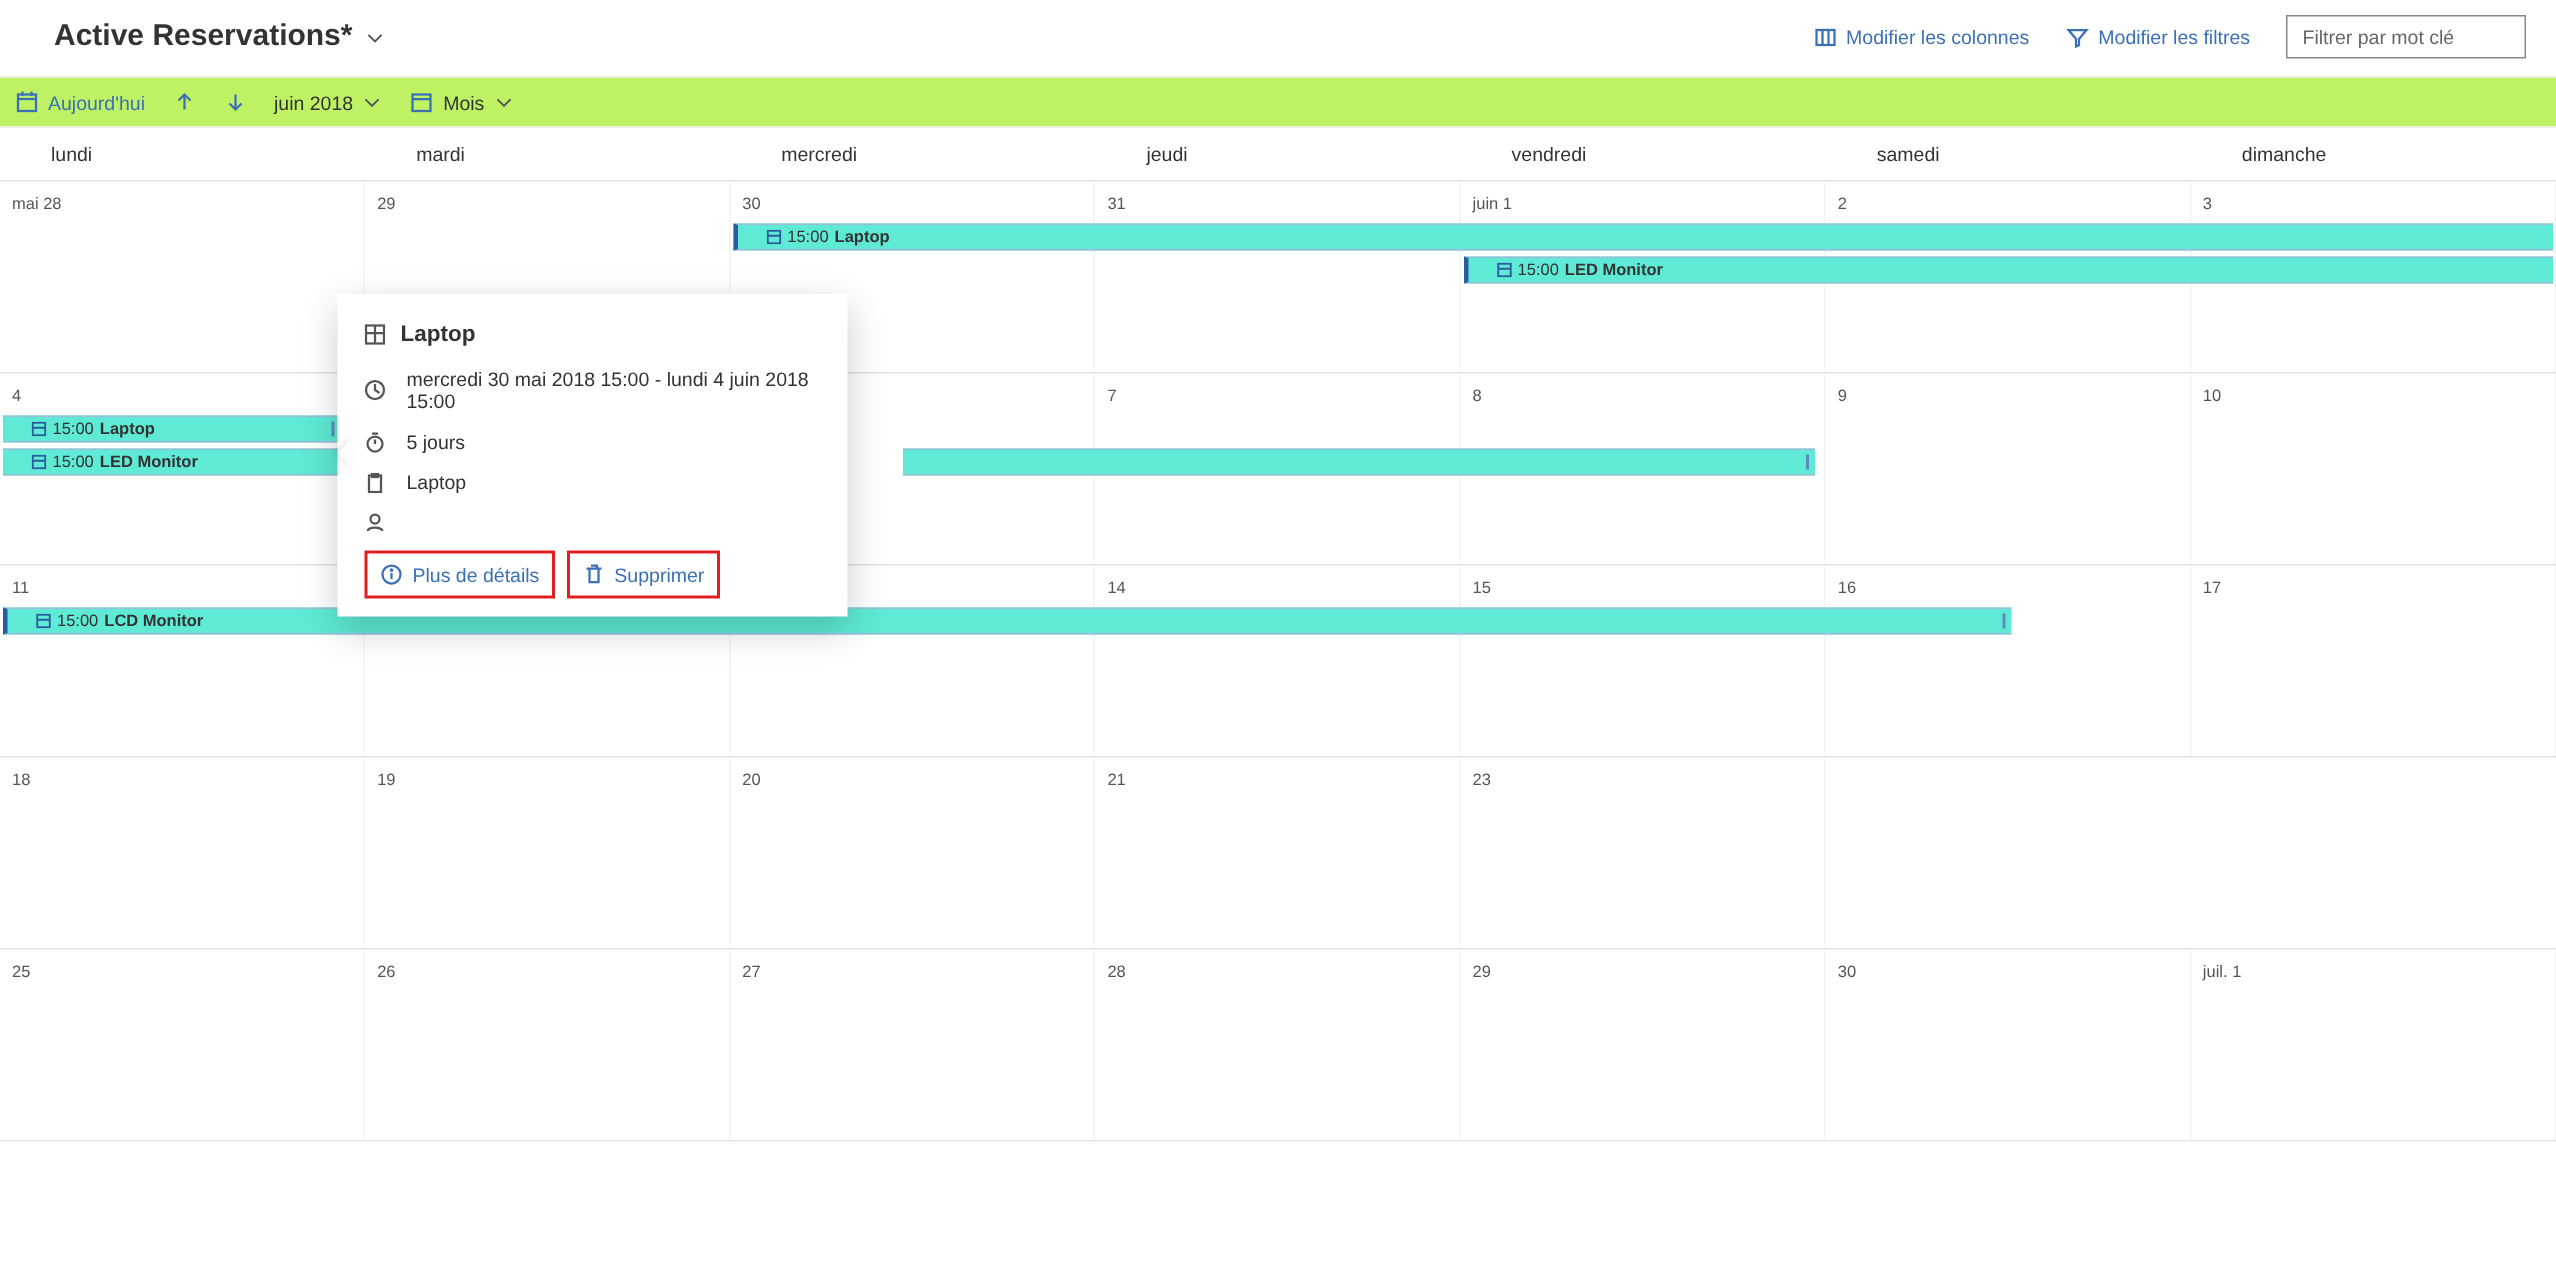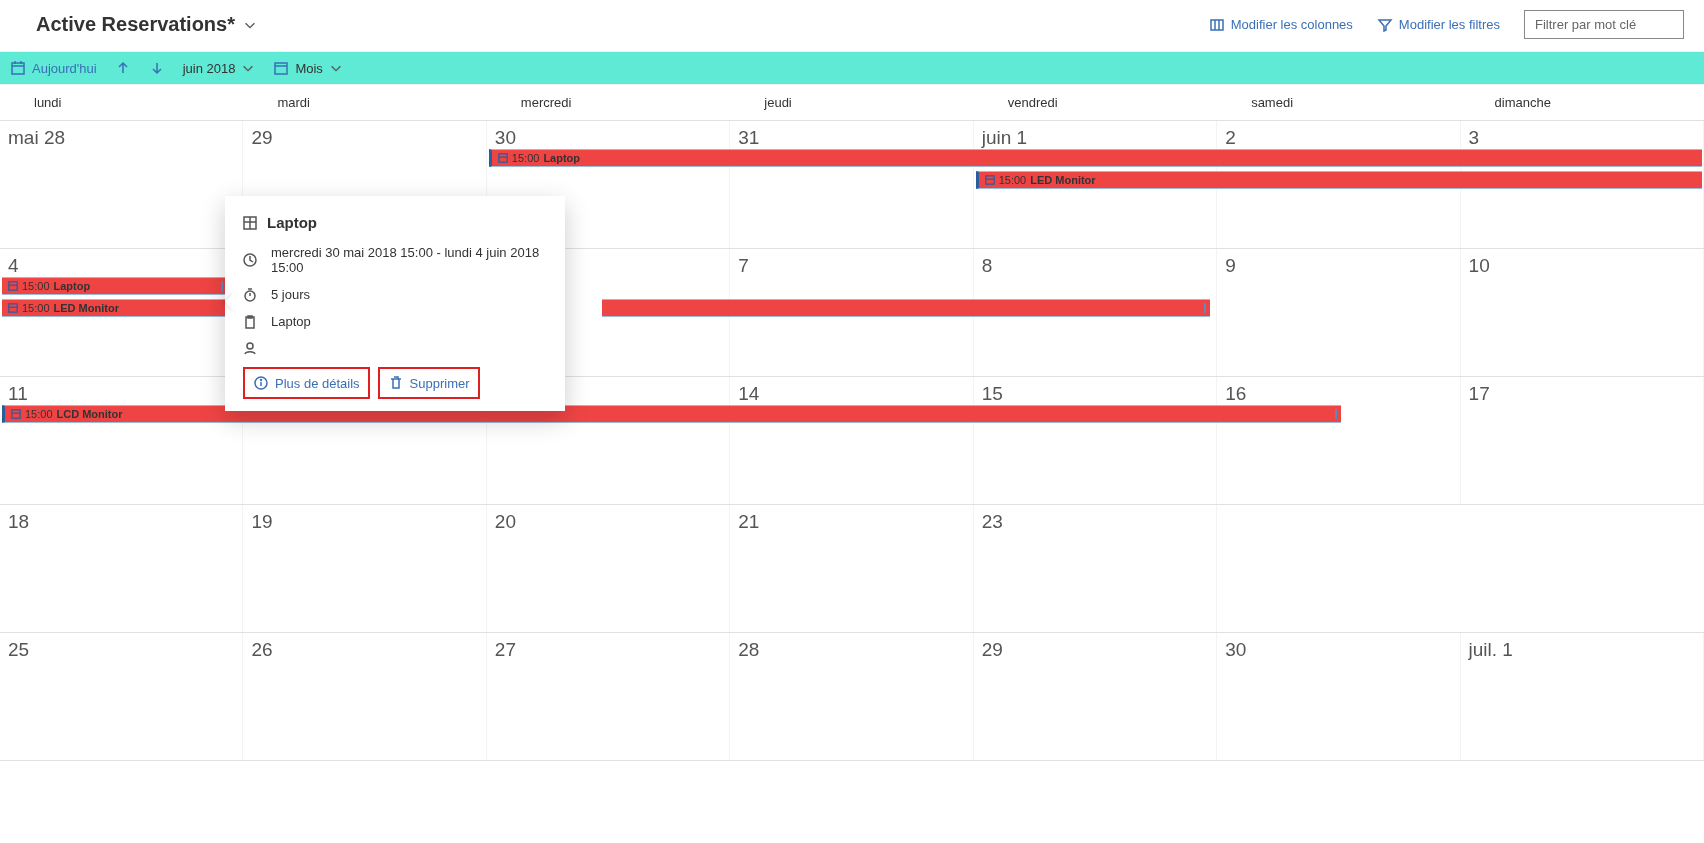--- a/index.html
+++ b/index.html
@@ -4,31 +4,31 @@
 <style>
   * { box-sizing: border-box; margin: 0; padding: 0; }
   body { font-family: "Segoe UI", Arial, sans-serif; font-size: 13px; color: #333; background: #fff; width: 1704px; }
   .header { display: flex; align-items: center; justify-content: space-between; padding: 10px 20px 12px 36px; }
   .title-area { display:flex; align-items:center; gap:8px; }
   .page-title { font-size: 20px; font-weight: 600; color: #333; }
   .header-right { display:flex; align-items:center; gap:24px; }
   .hdr-btn { display:flex; align-items:flex-start; gap:6px; color:#3b6fb6; cursor:pointer; font-size:13px; }
   .filter-input { border:1px solid #888; padding:6px 10px; width:160px; font-size:13px; }
   .filter-input::placeholder { color:#666; }
-  .toolbar { display:flex; align-items:center; gap:18px; padding:8px 10px; background:#5eead4; border-top:1px solid #eee; border-bottom:1px solid #eee; }
+  .toolbar { display:flex; align-items:center; gap:18px; padding:8px 10px; background:#bef264; border-top:1px solid #eee; border-bottom:1px solid #eee; }
   .tb-btn { display:flex; align-items:center; gap:6px; color:#3b6fb6; cursor:pointer; font-size:13px; }
   .tb-text { color:#333; font-size:13px; }
   .icon-svg { width:16px; height:16px; stroke:#3b6fb6; fill:none; stroke-width:1.5; }
   .cal-header { display:grid; grid-template-columns: repeat(7,1fr); border-bottom:1px solid #e1e1e1; }
   .cal-header div { padding:10px 10px; font-size:13px; color:#333;margin-left:24px; }
   .cal-grid { position:relative; }
   .cal-row { display:grid; grid-template-columns:repeat(7,1fr); border-bottom:1px solid #e1e1e1; height:128px; }
   .cal-cell { border-right:1px solid #f3f3f3; padding:6px 8px 0 8px; position:relative; }
-  .cal-date { font-size:19px; color:#555; }
-  .event-bar { position:absolute; height:18px; background:#ef4444; border:1px solid #9bbdd9; border-left:none; border-right:none; font-size:11px; display:flex; align-items:center; padding-left:6px; gap:4px; color:#333; overflow:hidden; white-space:nowrap; }
+  .cal-date { font-size:11px; color:#555; }
+  .event-bar { position:absolute; height:18px; background:#5eead4; border:1px solid #9bbdd9; border-left:none; border-right:none; font-size:11px; display:flex; align-items:center; padding-left:19px; gap:4px; color:#333; overflow:hidden; white-space:nowrap; }
   .event-bar.start { border-left:3px solid #2a5d9e; }
   .event-bar.end::after { content:""; position:absolute; right:4px; top:3px; bottom:3px; width:2px; background:#5a8dbf; }
   .ev-icon { width:10px; height:10px; stroke:#2a5d9e; fill:none; stroke-width:1.5; flex-shrink:0;}
   .popup { position:absolute; left:225px; top:196px; width:340px; background:#fff; box-shadow:0 8px 24px rgba(0,0,0,.2); z-index:10; padding:18px 18px 12px 18px; }
   .popup::before { content:""; position:absolute; left:-10px; top:96px; border:10px solid transparent; border-right-color:#fff; filter:drop-shadow(-2px 0 2px rgba(0,0,0,.1)); }
   .popup h3 { font-size:15px; font-weight:600; margin-bottom:14px; display:flex; align-items:center; gap:10px; }
   .popup .row { display:flex; align-items:center; gap:14px; margin-bottom:12px; font-size:13px; color:#333; }
   .popup .actions { display:flex; gap:8px; margin-top:10px; }
   .act-btn { display:flex; align-items:center; gap:6px; padding:6px 8px; color:#3b6fb6; cursor:pointer; font-size:13px; }
   .highlight { border:2px solid #e02020; }

